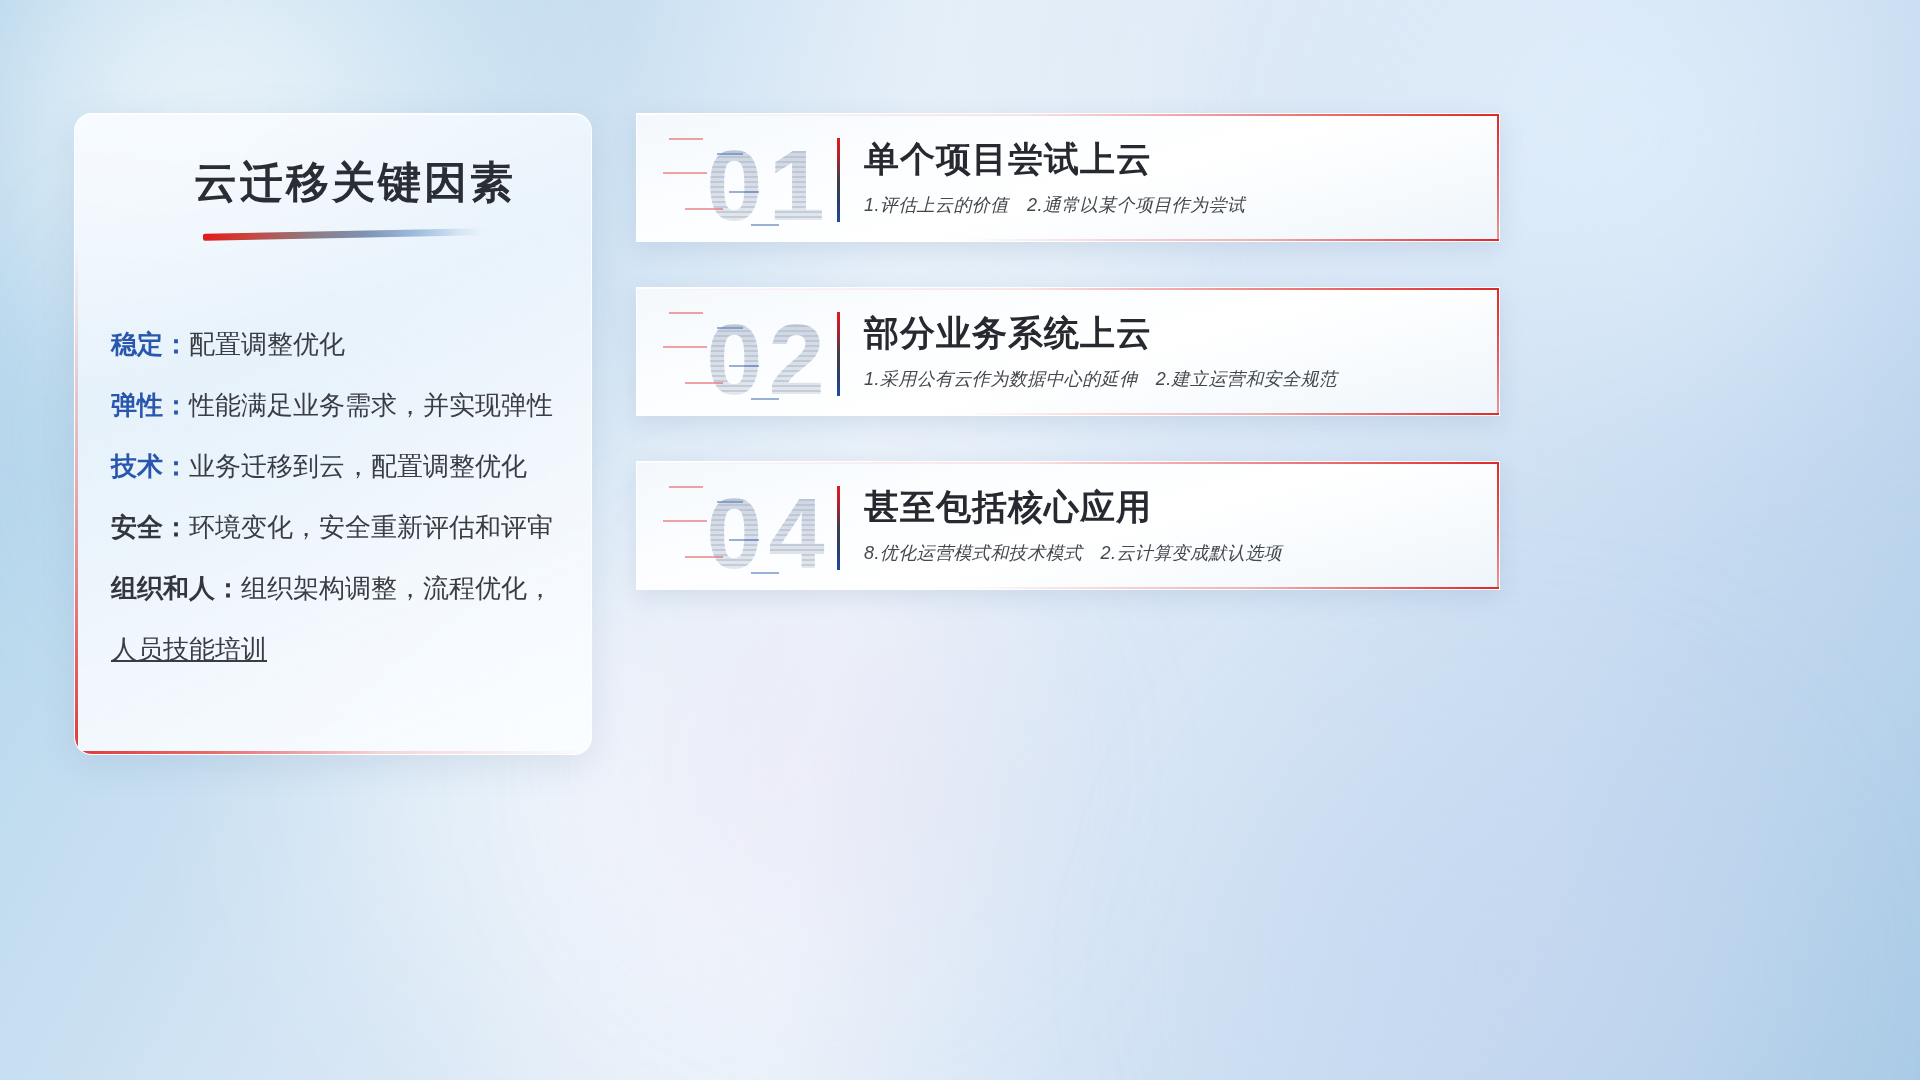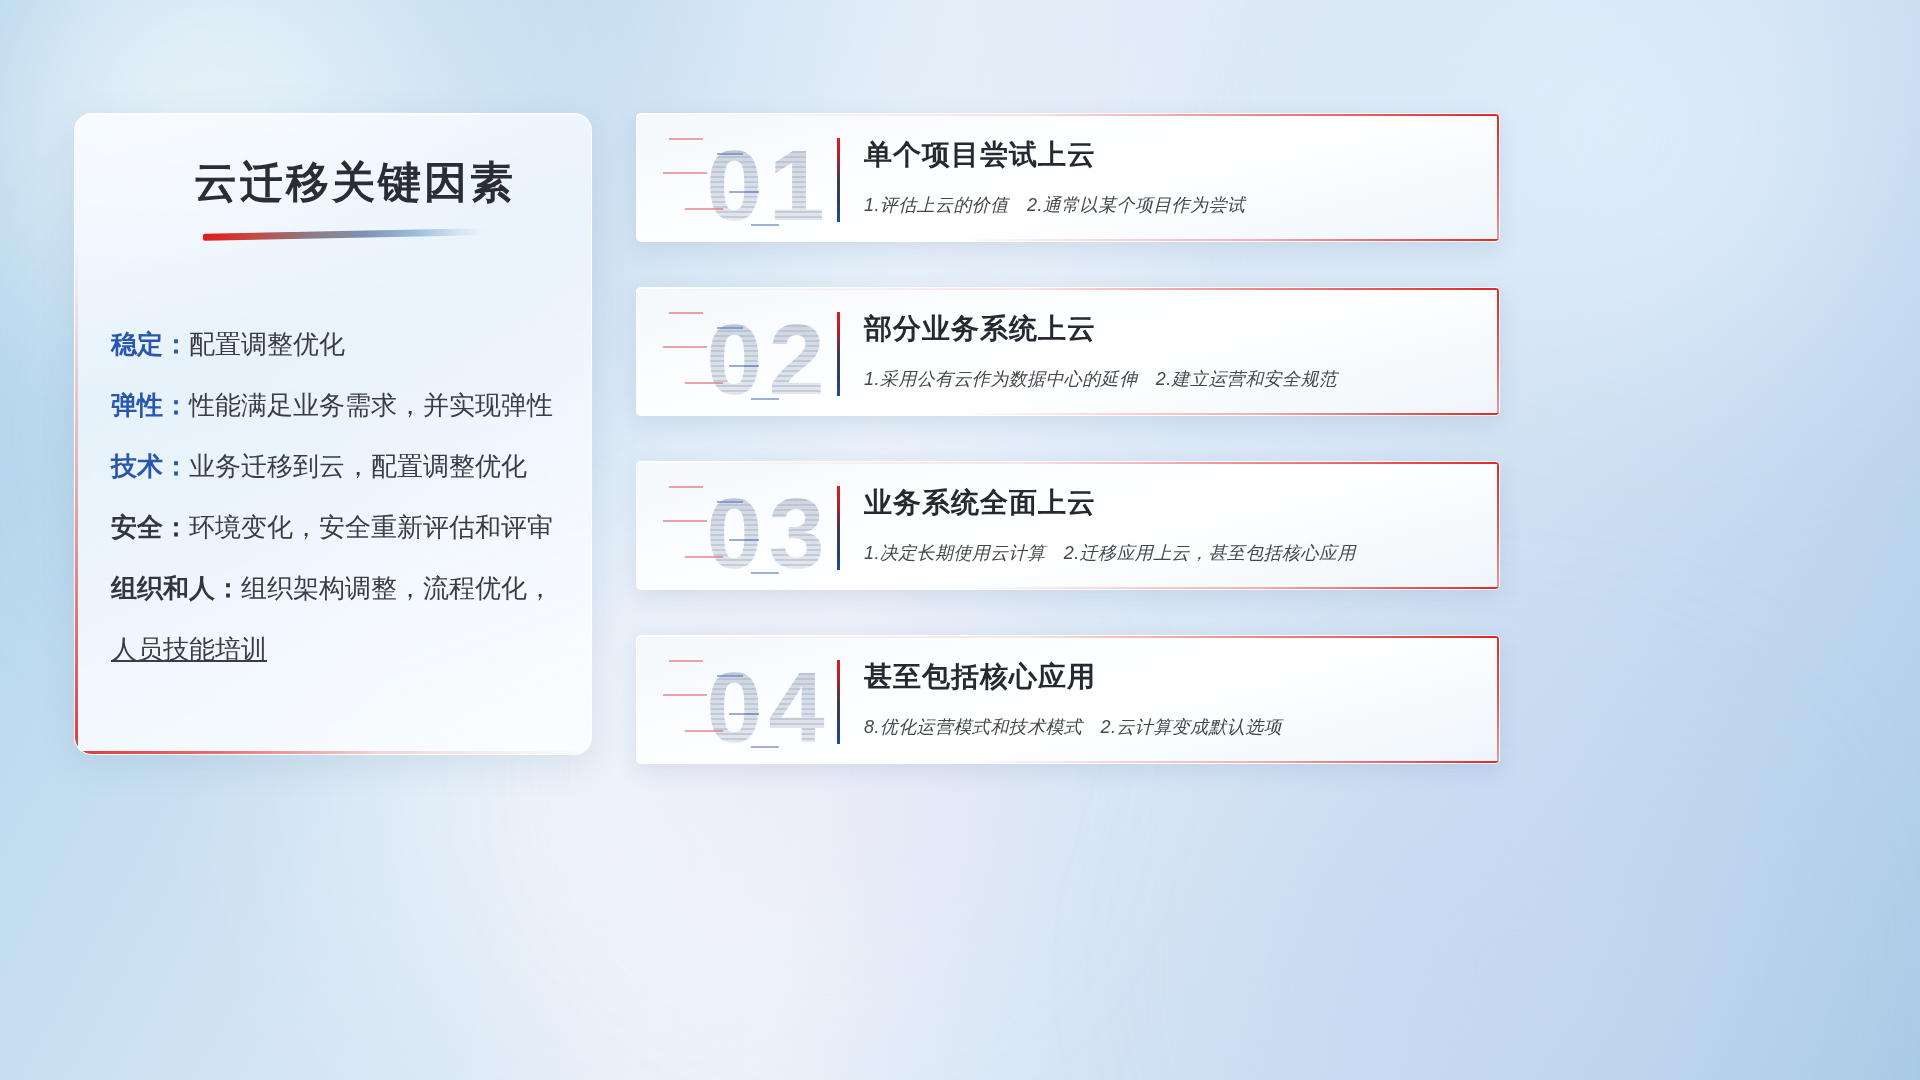--- a/index.html
+++ b/index.html
@@ -73,21 +73,21 @@
   }
   .factor .lbl{ font-weight:700; }
   .factor.blue .lbl{ color:#2957ad; }
   .factor.dark .lbl{ color:#33363c; }
   .factor .txt{ color:#3a3d43; }
   .factor.cont{ color:#3a3d43;text-decoration:underline; }
 
   
   #cards{ position:absolute; left:636px; top:113px; width:864px; }
   .card{
-    position:relative; height:129px; margin-bottom:45px; border-radius:5px;
+    position:relative; height:129px; margin-bottom:45px; border-radius:0;
     background:linear-gradient(165deg,#f4f8fc 0%,#fbfdff 28%,#ffffff 55%,#f6fafd 80%,#eef5fb 100%);
     border:1px solid rgba(255,255,255,.9);
     box-shadow:0 7px 22px rgba(95,125,165,.16), inset 0 1px 0 rgba(255,255,255,.95);
     overflow:hidden;
   }
   .card .edge-top{
     position:absolute; right:0; top:0; height:2px; width:100%;
     background:linear-gradient(90deg,rgba(224,40,40,0) 0%,rgba(224,40,40,.12) 45%,
                rgba(224,40,40,.55) 72%,#e02828 100%);
   }
@@ -119,21 +119,21 @@
     position:absolute; height:2px; background:#e05a5a; opacity:.55;
   }
   .num-accent.b{ background:#4a6fb5; }
 
   .divider{
     position:absolute; left:200px; top:24px; width:3px; height:84px;
     background:linear-gradient(180deg,#e11b1b 0%,#b02230 22%,#3d3f46 50%,#2c3e66 76%,#1f4aa0 100%);
   }
   .card-title{
     position:absolute; left:227px; top:22px;
-    font-size:28px; font-weight:bold; color:#26292f; letter-spacing:1px;
+    font-size:35px; font-weight:bold; color:#26292f; letter-spacing:1px;
   }
   .card-desc{
     position:absolute; left:227px; top:79px;
     font-size:18px; color:#44474d; letter-spacing:.4px; white-space:nowrap;font-style:italic;
   }
 </style>
 </head>
 <body>
 
 <div id="bg">
@@ -190,37 +190,20 @@
       </div>
       <div class="divider"></div>
       <h2 class="card-title">部分业务系统上云</h2>
       <p class="card-desc">1.采用公有云作为数据中心的延伸　2.建立运营和安全规范</p>
       <div class="edge-top"></div>
       <div class="edge-right"></div>
       <div class="edge-bottom"></div>
     </article>
     <article class="card">
       <div class="num-wrap">
-        <div class="card-num">03</div>
-        <div class="num-accent" style="top: 18px; left: 10px; width: 34px;"></div>
-        <div class="num-accent b" style="top: 33px; left: 58px; width: 26px;"></div>
-        <div class="num-accent" style="top: 52px; left: 4px; width: 44px;"></div>
-        <div class="num-accent b" style="top: 71px; left: 70px; width: 30px;"></div>
-        <div class="num-accent" style="top: 88px; left: 26px; width: 38px;"></div>
-        <div class="num-accent b" style="top: 104px; left: 92px; width: 28px;"></div>
-      </div>
-      <div class="divider"></div>
-      <h2 class="card-title">业务系统全面上云</h2>
-      <p class="card-desc">1.决定长期使用云计算　2.迁移应用上云，甚至包括核心应用</p>
-      <div class="edge-top"></div>
-      <div class="edge-right"></div>
-      <div class="edge-bottom"></div>
-    </article>
-    <article class="card">
-      <div class="num-wrap">
         <div class="card-num">04</div>
         <div class="num-accent" style="top: 18px; left: 10px; width: 34px;"></div>
         <div class="num-accent b" style="top: 33px; left: 58px; width: 26px;"></div>
         <div class="num-accent" style="top: 52px; left: 4px; width: 44px;"></div>
         <div class="num-accent b" style="top: 71px; left: 70px; width: 30px;"></div>
         <div class="num-accent" style="top: 88px; left: 26px; width: 38px;"></div>
         <div class="num-accent b" style="top: 104px; left: 92px; width: 28px;"></div>
       </div>
       <div class="divider"></div>
       <h2 class="card-title">甚至包括核心应用</h2>

